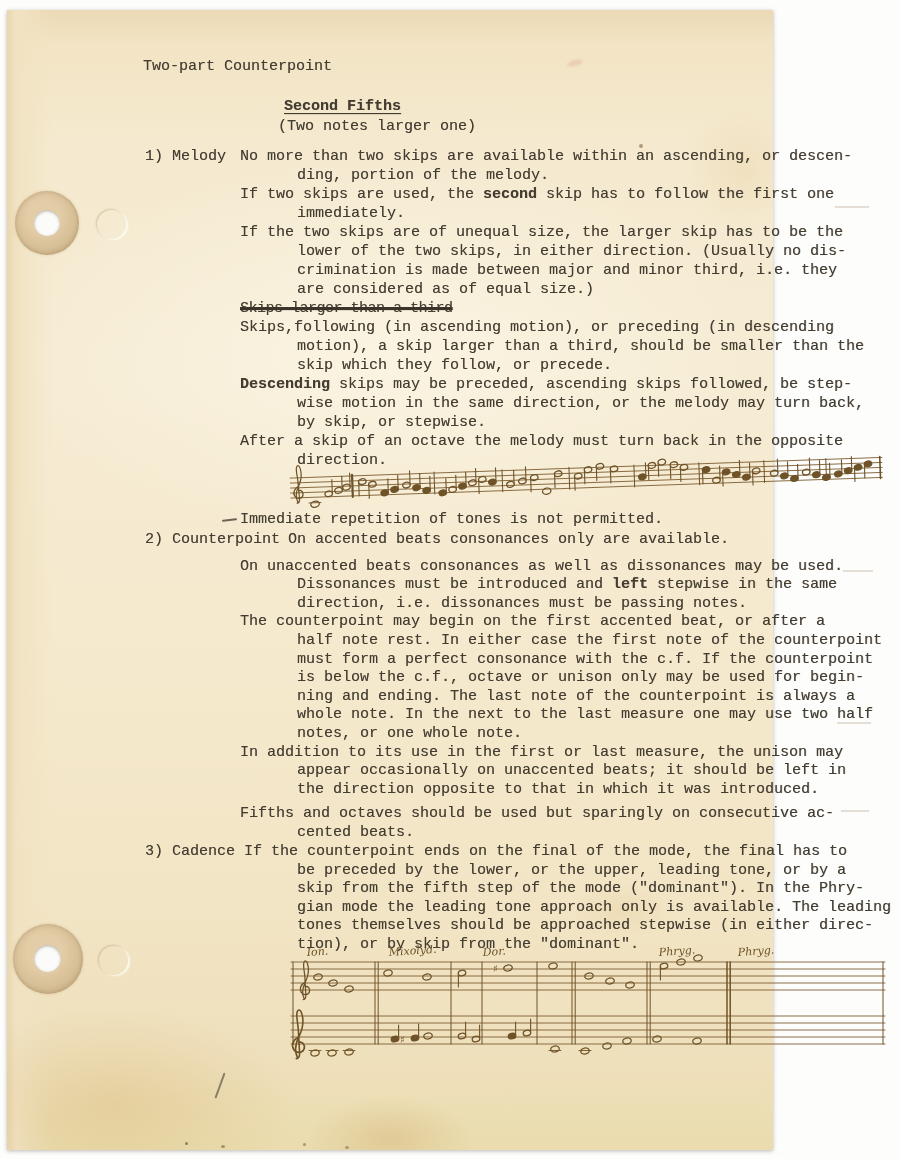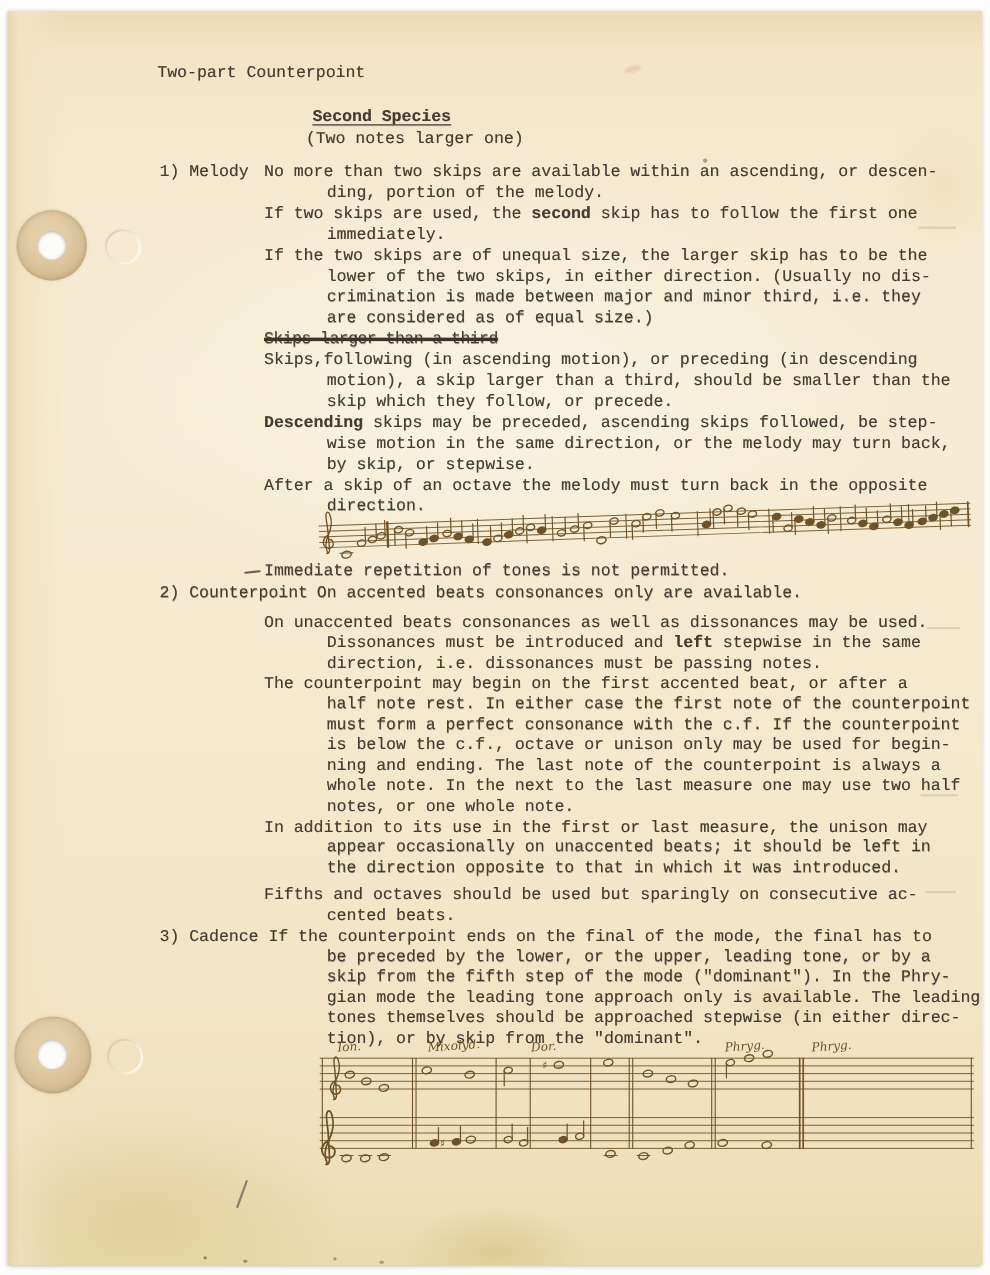--- a/index.html
+++ b/index.html
@@ -1,18 +1,18 @@
 <!DOCTYPE html>
 <html><head>
 <meta charset="utf-8">
 <style>
   html,body{margin:0;padding:0;}
   body{width:900px;height:1159px;background:#fdfdfc;position:relative;overflow:hidden;
        font-family:"Liberation Mono","DejaVu Sans Mono",monospace;}
-  .paper{position:absolute;left:7px;top:10px;width:886px;height:1140px;
+  .paper{position:absolute;left:7px;top:10px;width:766px;height:1140px;
     background:
       radial-gradient(ellipse 260px 140px at 14% 96%, rgba(208,168,96,.28), transparent 70%),
       radial-gradient(ellipse 120px 60px at 50% 99%, rgba(200,160,90,.30), transparent 70%),
       radial-gradient(ellipse 90px 90px at 96% 14%, rgba(215,180,110,.18), transparent 70%),
       radial-gradient(ellipse 70px 40px at 80% 79%, rgba(210,175,105,.15), transparent 70%),
       radial-gradient(ellipse 500px 260px at 50% 30%, rgba(255,252,240,.5), transparent 75%),
       linear-gradient(90deg, #e9d6ae 0, #f1e3c2 1.2%, rgba(0,0,0,0) 6%),
       linear-gradient(180deg, #ecd9b5 0, #f2e4c4 3%, #f5ead0 12%, #f6ecd4 32%, #f5e9cd 58%, #f2e5c5 78%, #efe0bc 92%, #eadcae 100%);
     background-color:#f4e7ca;
     box-shadow:0 1px 4px rgba(60,55,45,.35);
@@ -73,21 +73,21 @@
   </div>
   <div class="emboss" style="left:90px;top:200px;width:27px;height:27px;"></div>
 
   <div class="hole" style="left:6px;top:914px;width:70px;height:70px;">
     <div class="ring" style="left:0;top:0;width:70px;height:70px;"></div>
     <div class="hole-center" style="left:21px;top:21px;width:27px;height:27px;"></div>
   </div>
   <div class="emboss" style="left:92px;top:936px;width:27px;height:27px;"></div>
 
   <div class="header ink">Two-part Counterpoint</div>
-  <div class="title ink">Second Species</div>
+  <div class="title ink">Second Fifths</div>
   <div class="subtitle ink">(Two notes larger one)</div>
 
   <div class="section s1 ink"><span class="sec-num">1)</span><span class="sec-label">Melody</span><div class="para p0"><div class="line lead"><span>No more than two skips are available within an ascending, or descen-</span></div><div class="line cont"><span>ding, portion of the melody.</span></div></div><div class="para p1"><div class="line"><span>If two skips are used, the <strong>second</strong> skip has to follow the first one</span></div><div class="line cont"><span>immediately.</span></div></div><div class="para p2"><div class="line"><span>If the two skips are of unequal size, the larger skip has to be the</span></div><div class="line cont"><span>lower of the two skips, in either direction. (Usually no dis-</span></div><div class="line cont"><span>crimination is made between major and minor third, i.e. they</span></div><div class="line cont"><span>are considered as of equal size.)</span></div></div><div class="para p3"><div class="line struck"><span>Skips larger than a third</span></div></div><div class="para p4"><div class="line"><span>Skips,following (in ascending motion), or preceding (in descending</span></div><div class="line cont"><span>motion), a skip larger than a third, should be smaller than the</span></div><div class="line cont"><span>skip which they follow, or precede.</span></div></div><div class="para p5"><div class="line"><span><strong>Descending</strong> skips may be preceded, ascending skips followed, be step-</span></div><div class="line cont"><span>wise motion in the same direction, or the melody may turn back,</span></div><div class="line cont"><span>by skip, or stepwise.</span></div></div><div class="para p6"><div class="line"><span>After a skip of an octave the melody must turn back in the opposite</span></div><div class="line cont"><span>direction.</span></div></div><div class="para p7"><div class="line"><span class="dash-mark"></span><span>Immediate repetition of tones is not permitted.</span></div></div></div>
   <div class="section s2 ink"><span class="sec-num">2)</span><span class="sec-label">Counterpoint</span><div class="para p0"><div class="line lead"><span>On accented beats consonances only are available.</span></div></div><div class="para p1"><div class="line"><span>On unaccented beats consonances as well as dissonances may be used.</span></div><div class="line cont"><span>Dissonances must be introduced and <strong>left</strong> stepwise in the same</span></div><div class="line cont"><span>direction, i.e. dissonances must be passing notes.</span></div></div><div class="para p2"><div class="line"><span>The counterpoint may begin on the first accented beat, or after a</span></div><div class="line cont"><span>half note rest. In either case the first note of the counterpoint</span></div><div class="line cont"><span>must form a perfect consonance with the c.f. If the counterpoint</span></div><div class="line cont"><span>is below the c.f., octave or unison only may be used for begin-</span></div><div class="line cont"><span>ning and ending. The last note of the counterpoint is always a</span></div><div class="line cont"><span>whole note. In the next to the last measure one may use two half</span></div><div class="line cont"><span>notes, or one whole note.</span></div></div><div class="para p3"><div class="line"><span>In addition to its use in the first or last measure, the unison may</span></div><div class="line cont"><span>appear occasionally on unaccented beats; it should be left in</span></div><div class="line cont"><span>the direction opposite to that in which it was introduced.</span></div></div><div class="para p4"><div class="line"><span>Fifths and octaves should be used but sparingly on consecutive ac-</span></div><div class="line cont"><span>cented beats.</span></div></div></div>
   <div class="section s3 ink"><span class="sec-num">3)</span><span class="sec-label">Cadence</span><div class="para p0"><div class="line lead"><span>If the counterpoint ends on the final of the mode, the final has to</span></div><div class="line cont"><span>be preceded by the lower, or the upper, leading tone, or by a</span></div><div class="line cont"><span>skip from the fifth step of the mode ("dominant"). In the Phry-</span></div><div class="line cont"><span>gian mode the leading tone approach only is available. The leading</span></div><div class="line cont"><span>tones themselves should be approached stepwise (in either direc-</span></div><div class="line cont"><span>tion), or by skip from the "dominant".</span></div></div></div>
 
   <svg class="music music1" width="612" height="76" viewBox="0 0 612 76">
       <g transform="rotate(-2 10 55)">
         <line x1="8" y1="30" x2="600" y2="30" stroke="#7d5e33" stroke-width="0.9" stroke-linecap="round"></line>
         <line x1="8" y1="35" x2="600" y2="35" stroke="#7d5e33" stroke-width="0.9" stroke-linecap="round"></line>

